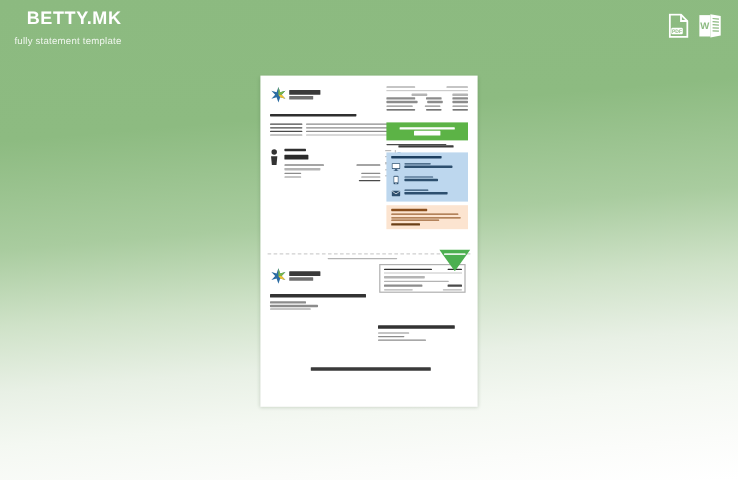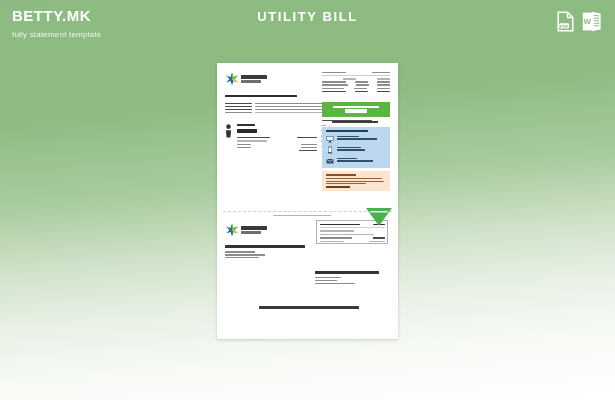--- a/index.html
+++ b/index.html
@@ -15,21 +15,21 @@
     overflow: hidden;
   }
 
   
   #brand {
     position: absolute; left: 12px; top: 8px;
     color: #ffffff;
   }
   #brand .brand-name {
     font-size: 15px; font-weight: bold; letter-spacing: .5px;
-    line-height: 1; color: #ffffff;
+    line-height: 1; color: #ffffff; text-align: right;
   }
   #brand .brand-sub {
     margin-top: 7px;
     font-size: 8px; color: #f0f6ee; letter-spacing: .2px;
   }
   #page-title {
     position: absolute; left: 0; right: 0; top: 9px;
     text-align: center;
     font-size: 13px; font-weight: bold; letter-spacing: 1.6px;
     color: #ffffff;
@@ -159,21 +159,20 @@
 </head>
 <body>
 
 <div id="stage">
 
   <div id="brand">
     <div class="brand-name">BETTY.MK</div>
     <div class="brand-sub">fully statement template</div>
   </div>
 
-  <div id="page-title">UTILITY BILL</div>
 
   <div id="format-icons">
     <span>
       <svg class="fmt-ico" width="17" height="21" viewBox="0 0 17 21" aria-hidden="true">
         <path d="M1.2 1.2h9.3l5.3 5.3v13.3H1.2z" fill="none" stroke="#ffffff" stroke-width="1.5"></path>
         <path d="M10.5 1.2v5.3h5.3" fill="none" stroke="#ffffff" stroke-width="1.5"></path>
         <rect x="2.4" y="12.2" width="9.6" height="5.4" rx="1" fill="#ffffff"></rect>
         <text x="7.2" y="16.5" font-family="Liberation Sans, sans-serif" font-size="4.2" font-weight="bold" fill="#8cba80" text-anchor="middle">PDF</text>
       </svg>
     </span>

